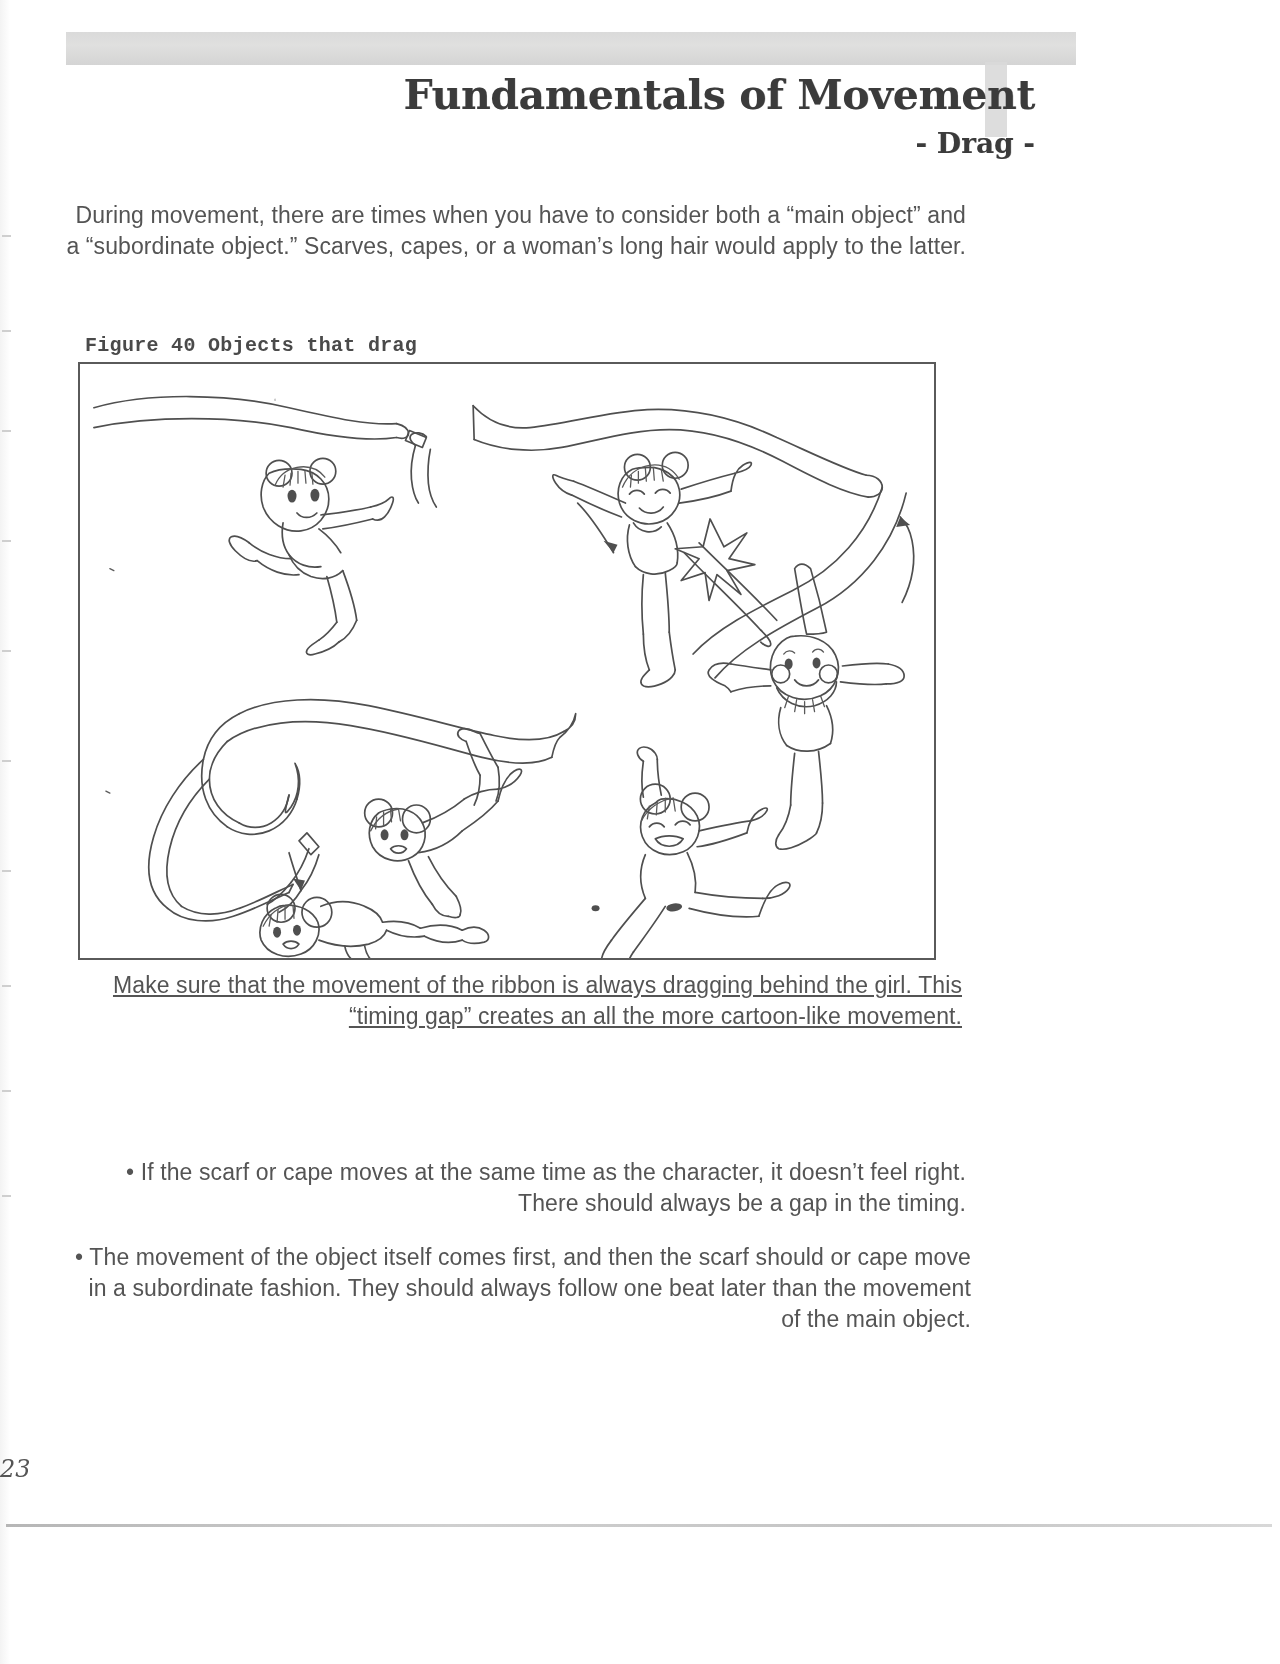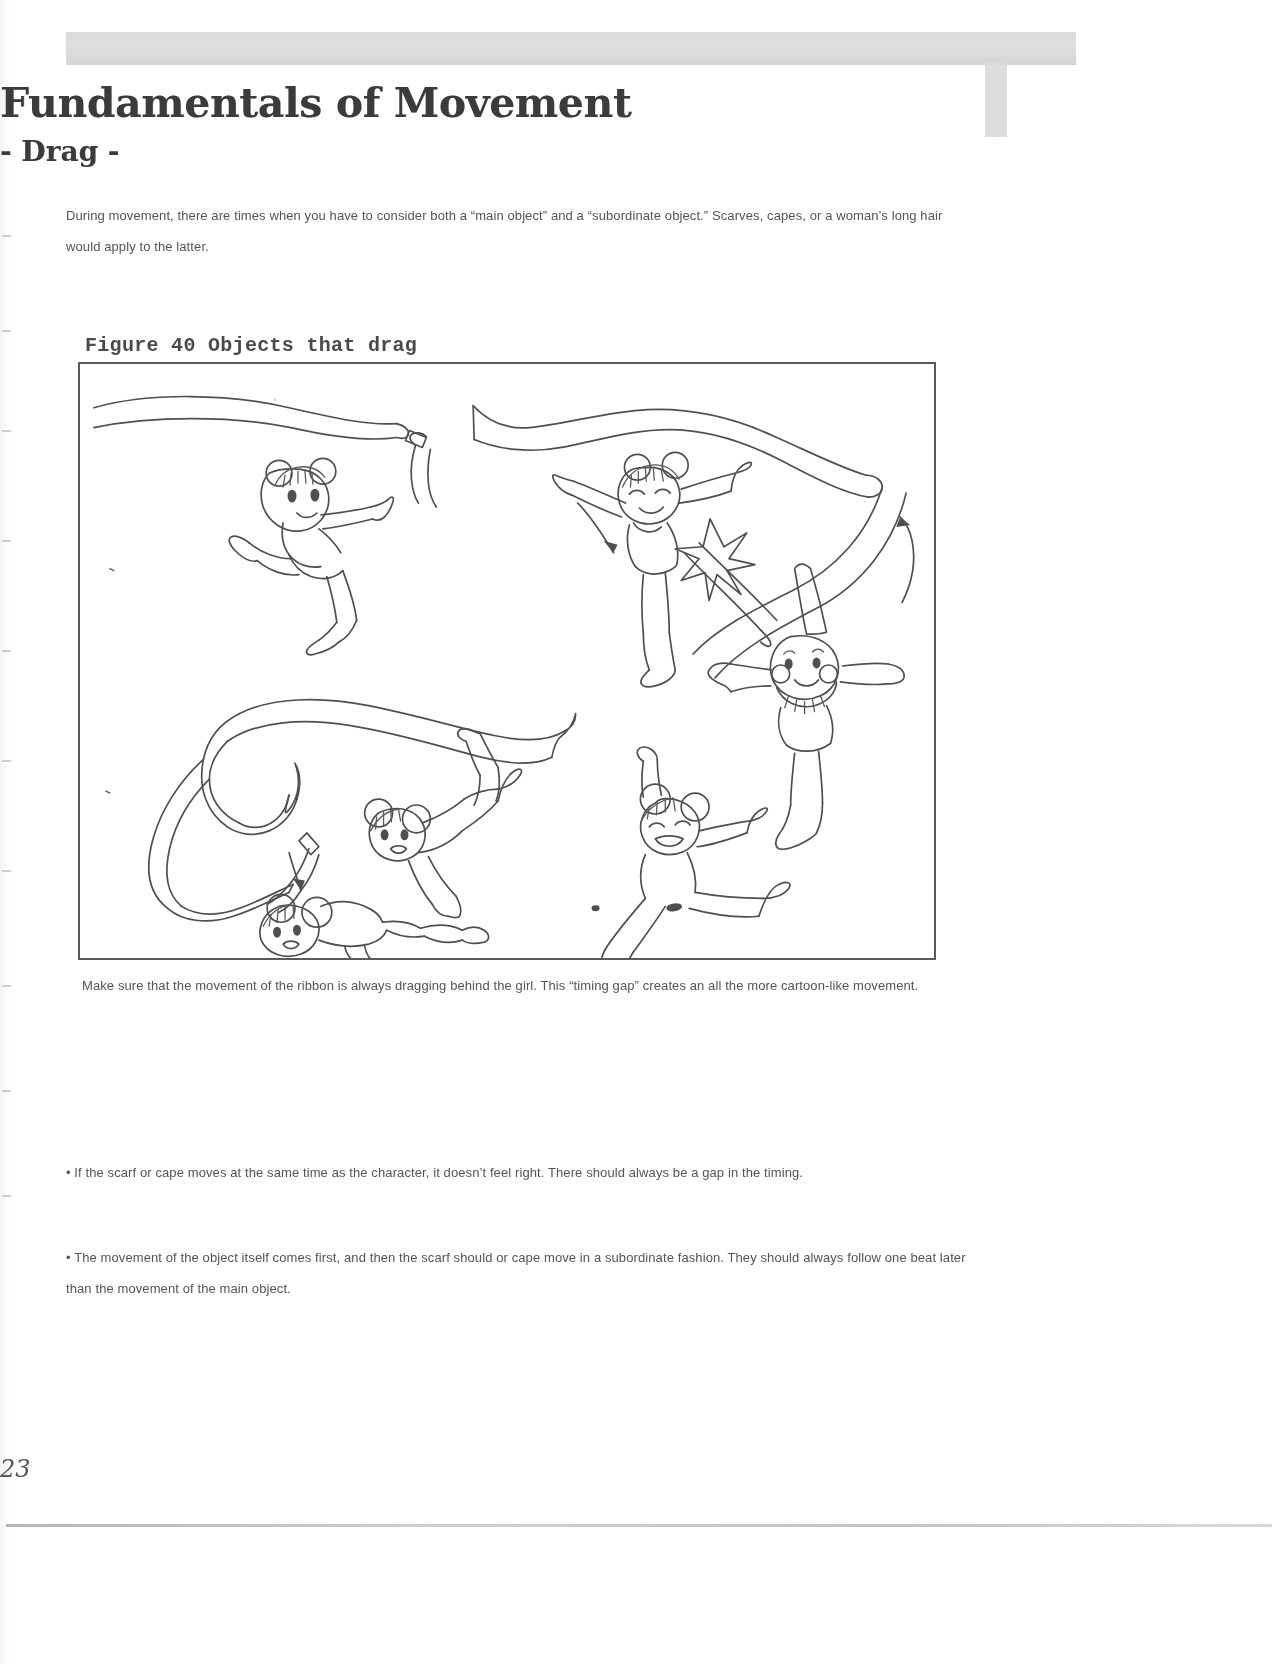--- a/index.html
+++ b/index.html
@@ -53,22 +53,21 @@
   #page {
     position: absolute;
     left: 0; top: 0;
     width: 1280px; height: 1664px;
   }
 
   #title-block {
     position: absolute;
     left: 0; top: 72px;
     width: 1035px;
-    text-align: left;
-    margin-top: 8px;
+    text-align: right;
   }
   #doc-title {
     font-family: "DejaVu Serif", "Liberation Serif", serif;
     font-weight: bold;
     font-size: 41px;
     letter-spacing: -0.4px;
     color: #3b3b3b;
     line-height: 1.15;
     margin: 0;
     text-shadow: 0.4px 0.4px 0 rgba(90,90,90,.35);
@@ -79,25 +78,26 @@
     font-size: 28px;
     color: #3b3b3b;
     line-height: 1.2;
     margin: 8px 0 0 0;
     text-shadow: 0.4px 0.4px 0 rgba(90,90,90,.35);
   }
 
   .body-text {
     position: absolute;
     font-family: "Liberation Sans", sans-serif;
-    font-size: 13px;
+    font-size: 23px;
     line-height: 31px;
     color: #545454;
     letter-spacing: .1px;
     white-space: pre-line;
+    text-align: right;
   }
 
   #intro-paragraph {
     left: 66px; top: 200px;
     width: 900px;
   }
 
   #figure-label {
     position: absolute;
     left: 85px; top: 334px;
@@ -114,20 +114,21 @@
     width: 858px; height: 598px;
     border: 2px solid #5a5a5a;
     background: #ffffff;
     box-sizing: border-box;
   }
   #figure-frame svg { display: block; width: 100%; height: 100%; }
 
   #figure-caption {
     left: 82px; top: 970px;
     width: 880px;
+    text-decoration: underline;
   }
 
   #bullet-1 {
     left: 66px; top: 1157px;
     width: 900px;
   }
   #bullet-2 {
     left: 66px; top: 1242px;
     width: 905px;
   }

